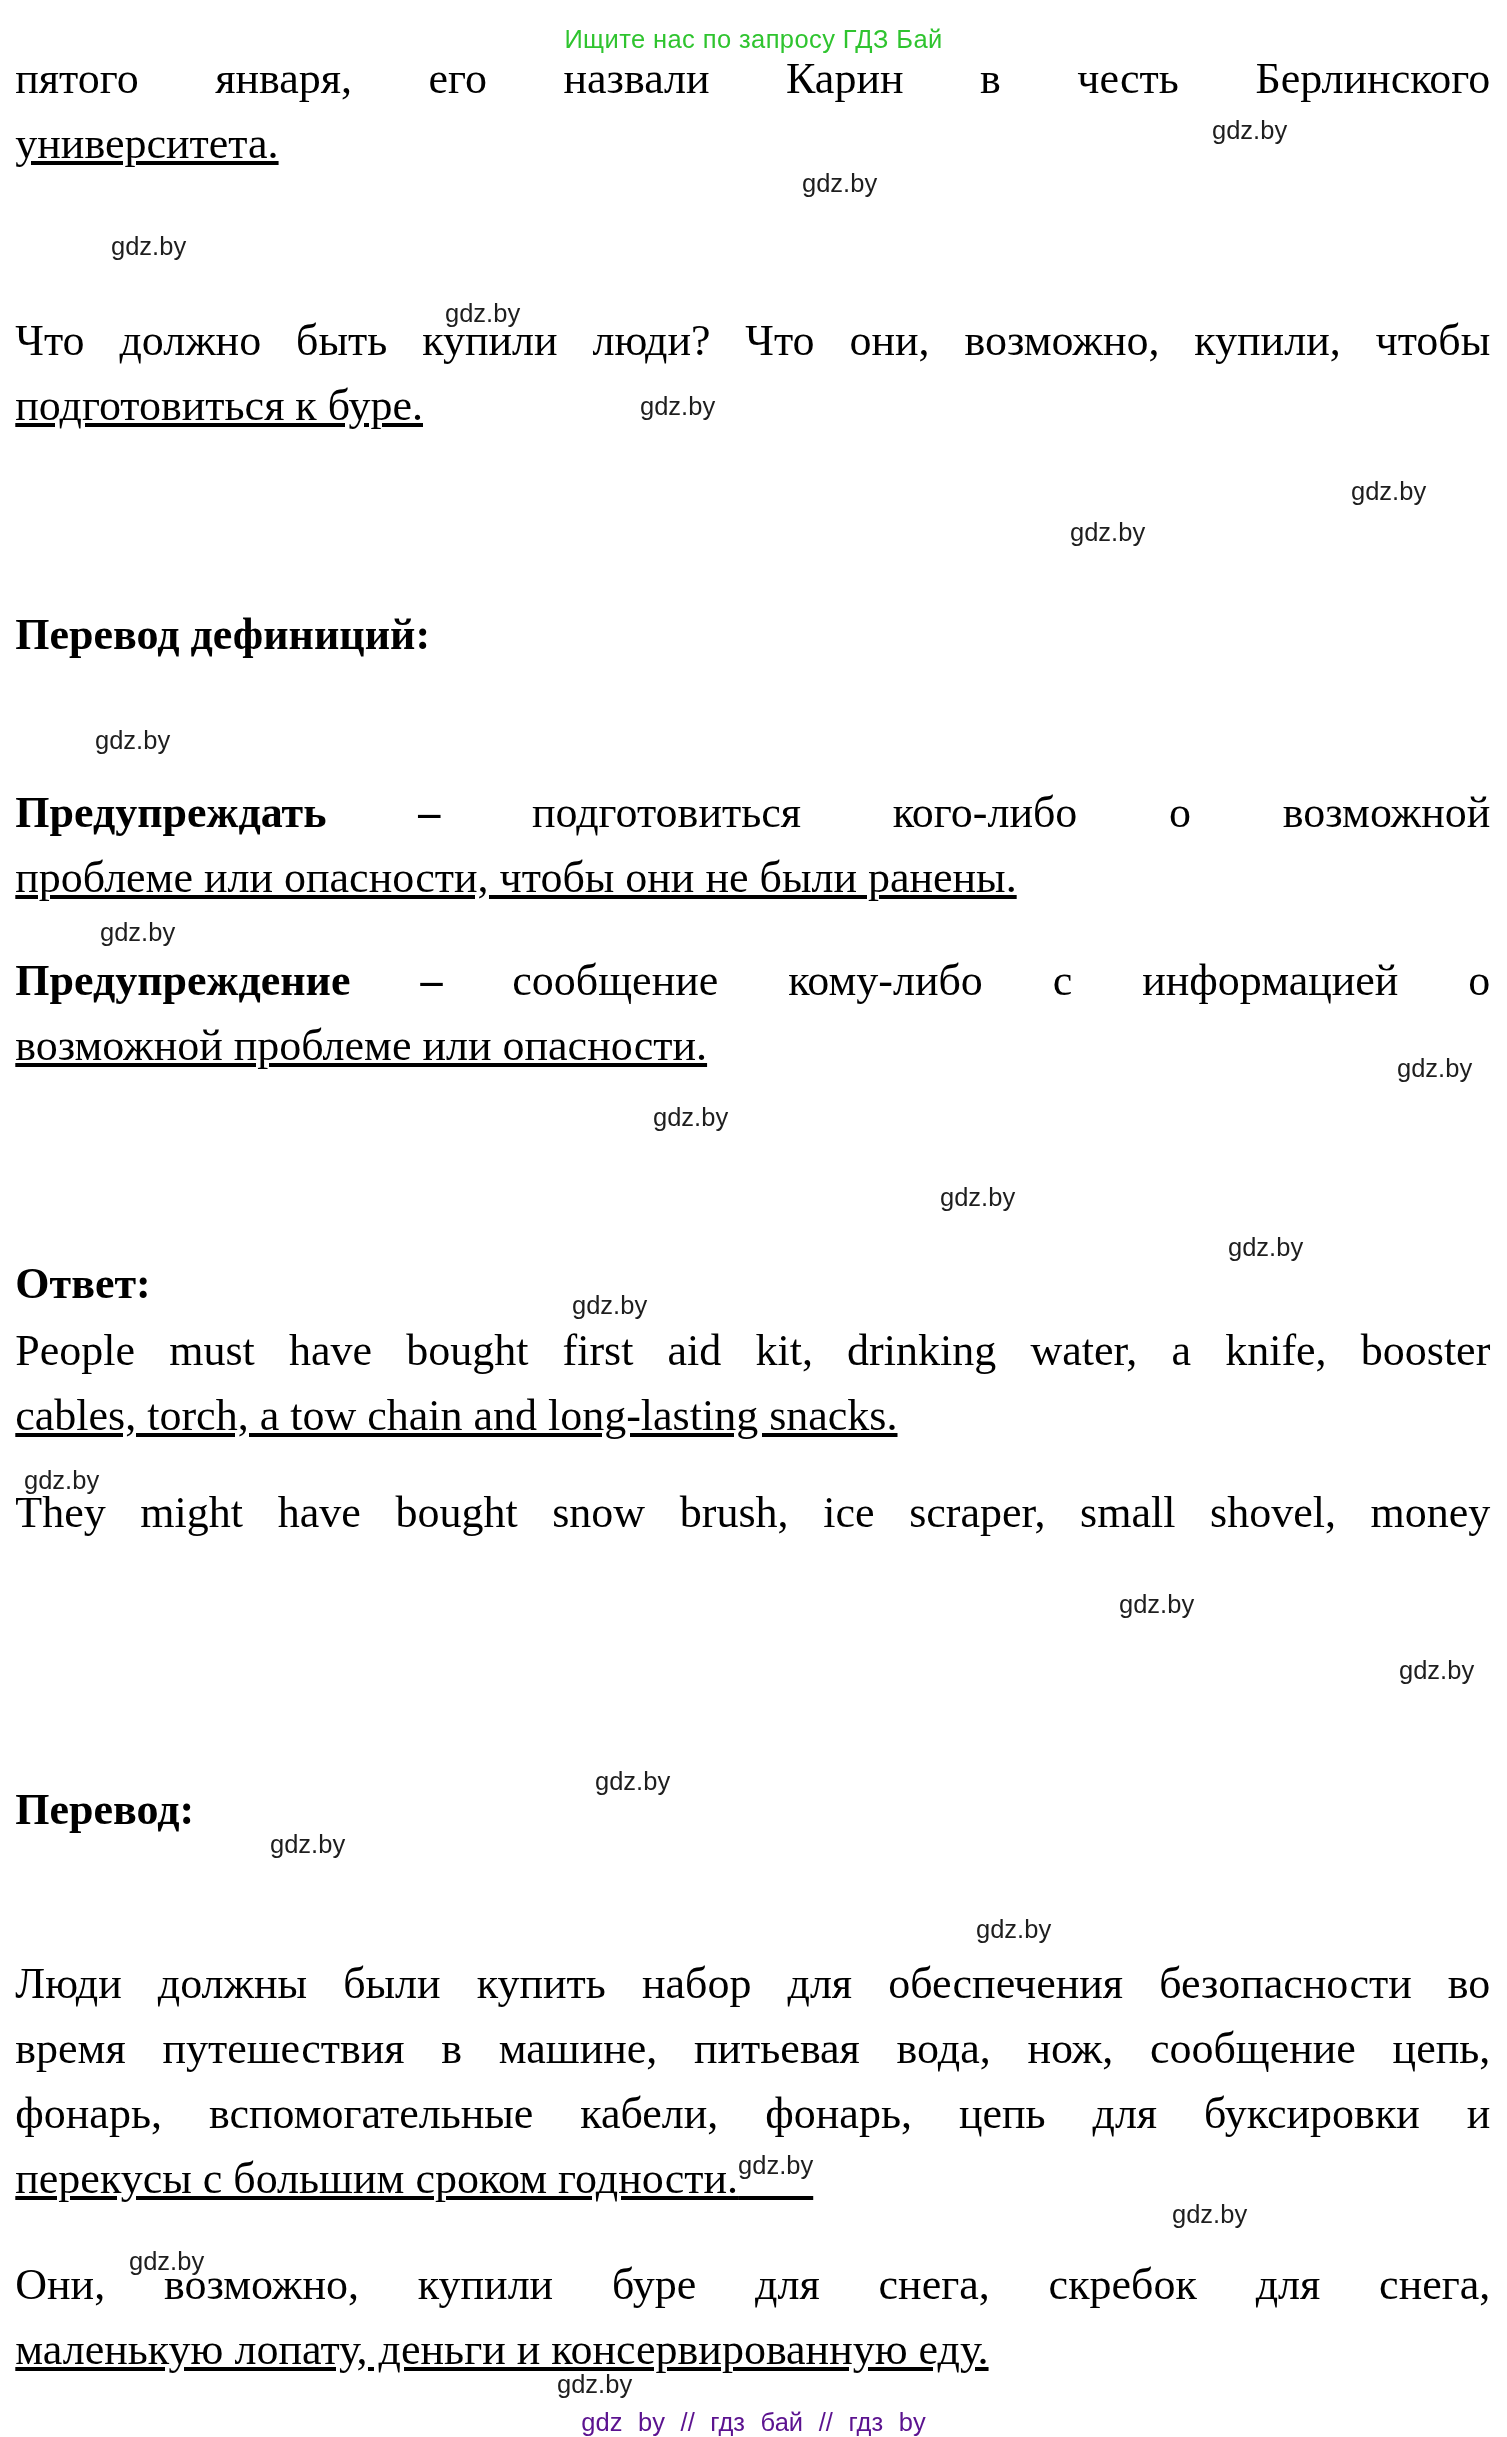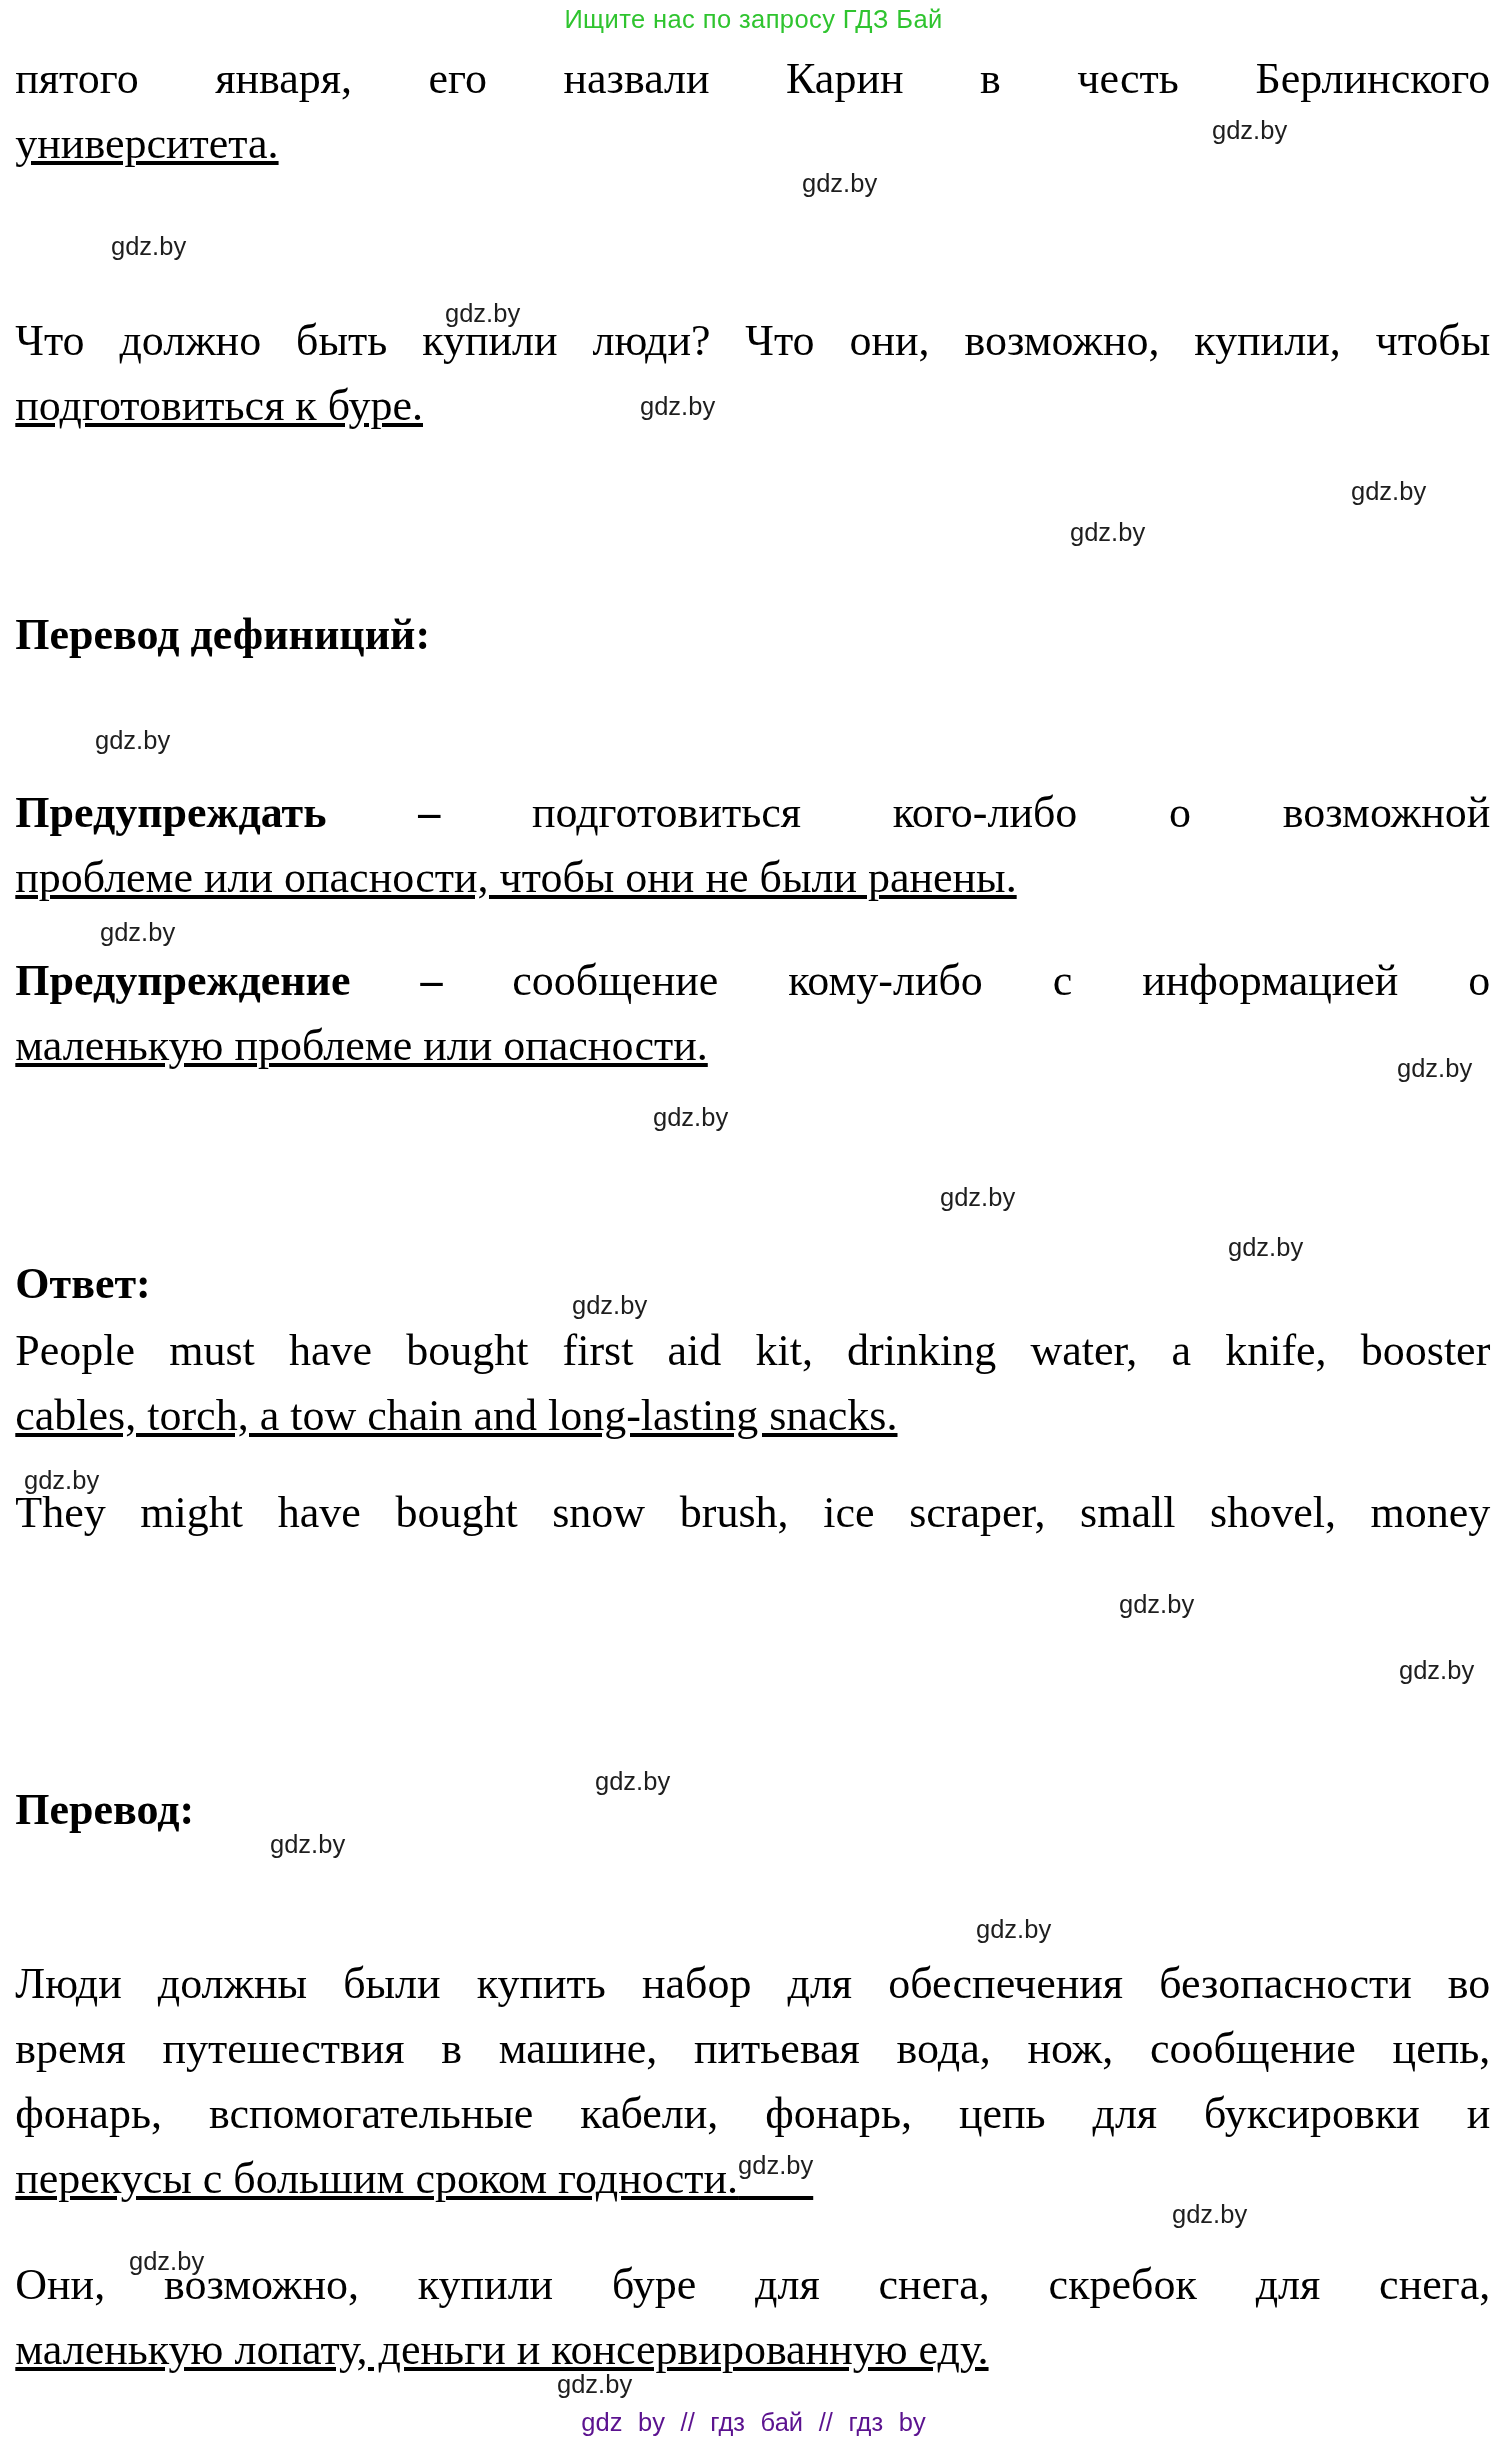--- a/index.html
+++ b/index.html
@@ -75,42 +75,42 @@
     font-family: "Liberation Sans", sans-serif;
     font-size: 25.5px;
     word-spacing: 8.5px;
   }
 </style>
 </head>
 <body>
 
 <div class="page">
 
-  <div class="promo" style="color: rgb(47, 196, 47);">Ищите нас по запросу ГДЗ Бай</div>
+  <div class="promo" style="color: rgb(47, 196, 47); margin-top: 20px;">Ищите нас по запросу ГДЗ Бай</div>
 
   <div class="para" style="top:46px">
     <div class="jline">пятого января, его назвали Карин в честь Берлинского</div>
     <div class="lline">университета.</div>
   </div>
 
   <div class="para" style="top:308px">
     <div class="jline">Что должно быть купили люди? Что они, возможно, купили, чтобы</div>
     <div class="lline">подготовиться к буре.</div>
   </div>
 
   <div class="heading" style="top:575px">Перевод дефиниций:</div>
 
   <div class="para" style="top:780px">
     <div class="jline"><span class="lead">Предупреждать –</span><span> подготовиться кого-либо о возможной</span></div>
     <div class="lline">проблеме или опасности, чтобы они не были ранены.</div>
   </div>
 
   <div class="para" style="top:948px">
     <div class="jline"><span class="lead">Предупреждение –</span><span> сообщение кому-либо с информацией о</span></div>
-    <div class="lline">маленькую проблеме или опасности.</div>
+    <div class="lline">возможной проблеме или опасности.</div>
   </div>
 
   <div class="heading" style="top:1224px">Ответ:</div>
 
   <div class="para" style="top:1318px">
     <div class="jline">People must have bought first aid kit, drinking water, a knife, booster</div>
     <div class="lline">cables, torch, a tow chain and long-lasting snacks.</div>
   </div>
 
   <div class="para" style="top:1480px">

